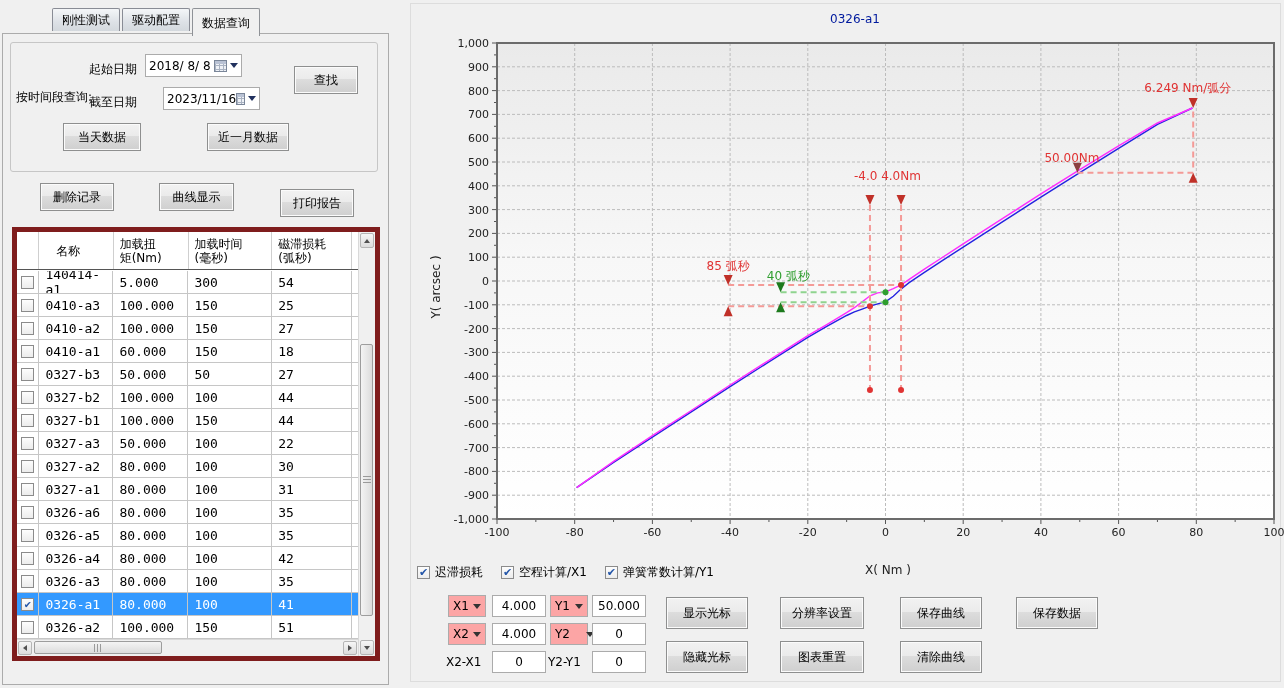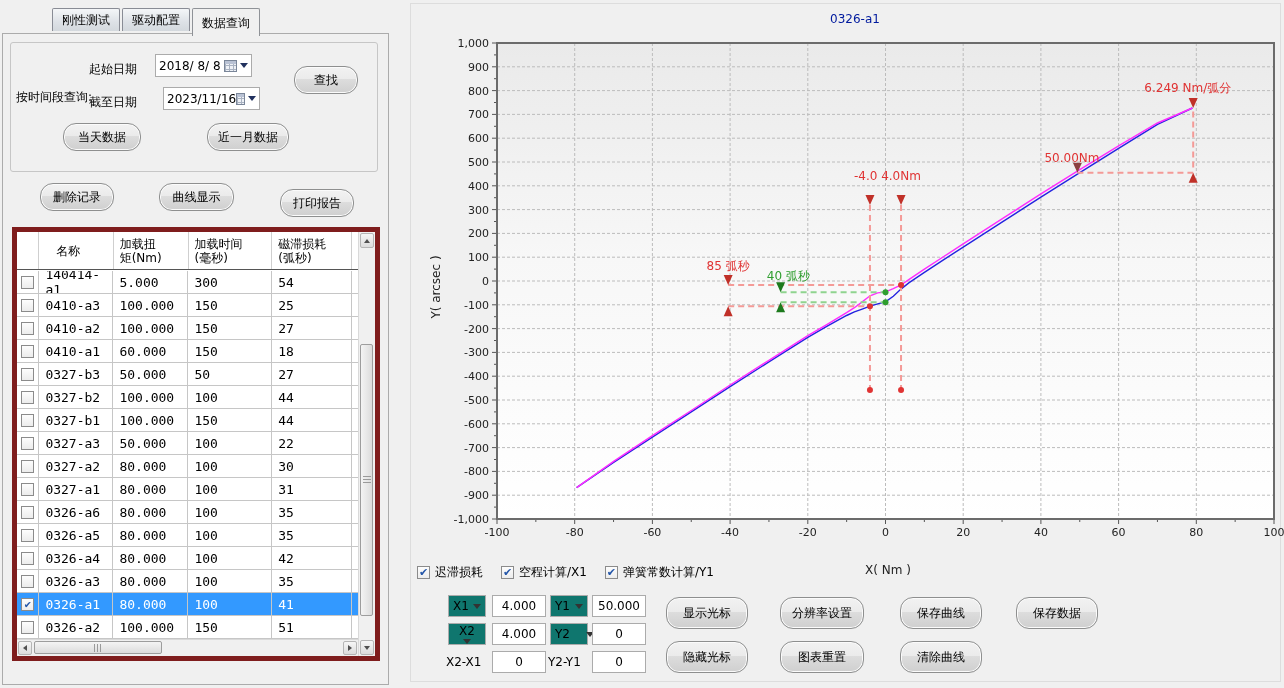--- a/index.html
+++ b/index.html
@@ -21,21 +21,21 @@
   .datefield{position:absolute;width:97px;height:23px;background:#fff;border:1px solid #ababab;
     display:flex;align-items:center;padding:0 3px;}
   .datefield .dtext{flex:1;font-size:12px;}
   .calicon{width:13px;height:12px;border:1px solid #7a8699;background:
     linear-gradient(#b9c2d4 0 3px,transparent 3px),
     repeating-linear-gradient(to right,#aab3c2 0 1px,transparent 1px 4px),
     repeating-linear-gradient(to bottom,#aab3c2 0 1px,transparent 1px 4px),
     #eef1f6;margin-right:3px;}
   .dropglyph{width:0;height:0;border-left:4px solid transparent;border-right:4px solid transparent;border-top:5px solid #21315e;}
 
-  .btn{position:absolute;border:1px solid #8e8f8f;border-radius:13px;
+  .btn{position:absolute;border:1px solid #8e8f8f;border-radius:0;
     background:linear-gradient(#f2f2f2,#ebebeb 45%,#dddddd 46%,#cfcfcf);
     display:flex;align-items:center;justify-content:center;font-size:12px;color:#000;
     box-shadow:inset 0 0 0 1px #fbfbfb;}
 
   
   .tablewrap{position:absolute;left:12px;top:227px;width:368px;height:434px;border:5px solid #7f1d1d;background:#fff;}
   .thead{position:absolute;left:0;top:0;right:17px;height:38px;background:#fff;border-bottom:1px solid #555;display:flex;}
   .th{display:flex;flex-direction:column;justify-content:center;align-items:flex-start;
     padding-left:6px;border-right:1px solid #cfcfcf;font-size:12px;line-height:14px;}
   .th.c0{width:23px;padding:0;}
@@ -81,21 +81,21 @@
     border:1px solid #ddd;background:#f0f0f0;}
   .charttitle{position:absolute;left:800px;top:12px;width:110px;text-align:center;color:#001a9e;font-size:12px;}
   .xaxislabel{position:absolute;left:848px;top:563px;width:80px;text-align:center;font-size:12px;color:#222;}
   .yaxislabel{position:absolute;left:394px;top:280px;width:84px;height:14px;text-align:center;
     transform:rotate(-90deg);font-size:12px;color:#222;}
   #chart-svg{position:absolute;left:412px;top:0;}
 
   
   .optrow{position:absolute;left:417px;top:563px;height:18px;display:flex;align-items:center;gap:18px;}
   .opt{display:flex;align-items:center;gap:5px;}
-  .dd{position:absolute;height:22px;background:#0f766e;border:1px solid #ababab;display:flex;
+  .dd{position:absolute;height:22px;background:#fca5a5;border:1px solid #ababab;display:flex;
     align-items:center;justify-content:space-between;padding:0 4px;font-size:12px;}
   .dd .dda{width:0;height:0;border-left:4px solid transparent;border-right:4px solid transparent;border-top:5px solid #333;}
   .fld{position:absolute;height:22px;background:#fff;border:1px solid #ababab;display:flex;
     align-items:center;justify-content:center;font-size:12px;}
 </style>
 </head>
 <body>
 
 <div class="window">
 
@@ -109,21 +109,21 @@
     <div class="tab active">
         <span>数据查询</span>
       </div>
   </div>
 
   <div class="tabpage"></div>
 
   <div class="groupbox"></div>
   <div class="lbl" style="left:16px;top:89px;">按时间段查询:</div>
   <div class="lbl" style="left:89px;top:61px;text-align:right;">起始日期</div>
-  <div class="datefield" style="left:155px;top:54px;">
+  <div class="datefield" style="left:145px;top:54px;">
     <span class="dtext">2018/ 8/ 8</span>
     <span class="calicon"></span>
     <span class="dropglyph"></span>
   </div>
   <div class="lbl" style="left:89px;top:94px;">截至日期</div>
   <div class="datefield" style="left:155px;top:87px;margin-left:8px;">
     <span class="dtext">2023/11/16</span>
     <span class="calicon"></span>
     <span class="dropglyph"></span>
   </div>
@@ -528,21 +528,21 @@
       <span>X1</span>
       <span class="dda"></span>
     </div>
   <div class="fld" style="left:492px;top:595px;width:54px;">4.000</div>
   <div class="dd" style="left:550px;top:595px;width:38px;">
       <span>Y1</span>
       <span class="dda"></span>
     </div>
   <div class="fld" style="left:592px;top:595px;width:54px;">50.000</div>
 
-  <div class="dd" style="left:448px;top:623px;width:38px;flex-direction:column;">
+  <div class="dd" style="left:448px;top:623px;width:38px;">
       <span>X2</span>
       <span class="dda"></span>
     </div>
   <div class="fld" style="left:492px;top:623px;width:54px;">4.000</div>
   <div class="dd" style="left:550px;top:623px;width:38px;gap:16px;">
       <span>Y2</span>
       <span class="dda"></span>
     </div>
   <div class="fld" style="left:592px;top:623px;width:54px;">0</div>
 

